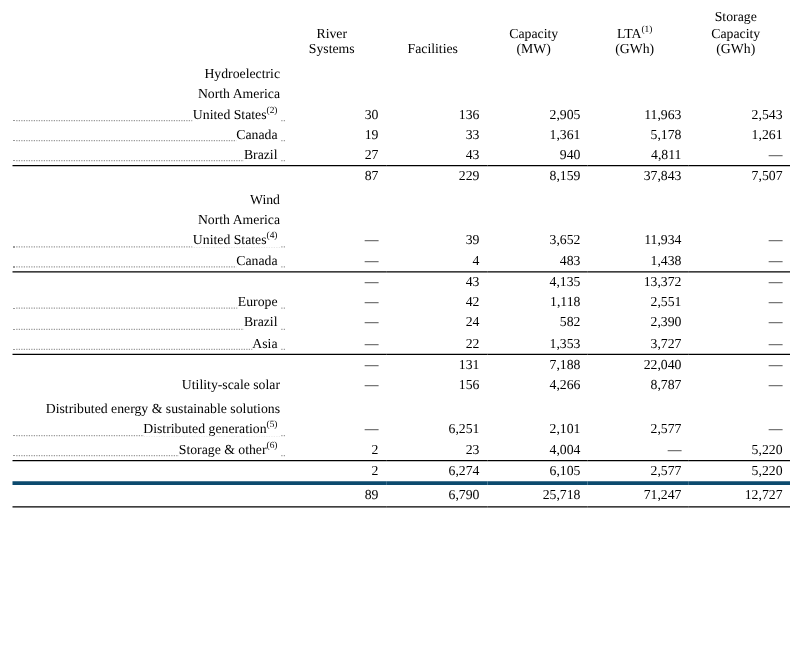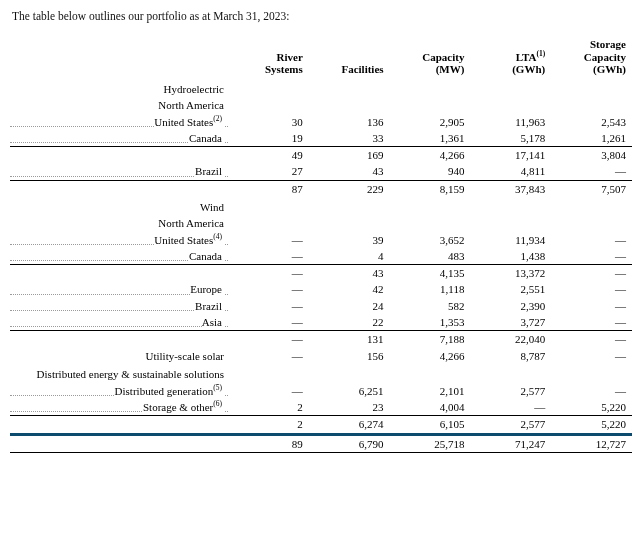--- a/index.html
+++ b/index.html
@@ -29,22 +29,21 @@
   table.portfolio {
     width: 622px;
     border-collapse: collapse;
     table-layout: fixed;
     font-size: 11px;
   }
   table.portfolio col.c-label { width: 218px; }
   table.portfolio col.c-num   { width: 80.8px; }
   th.head {
     vertical-align: bottom;
-    text-align: right;
-    font-weight: bold;
+    font-weight: normal;
     padding: 0 6px 3px 0;
     line-height: 1.15;
     white-space: nowrap;
   }
   th.head .l2 { display: block; }
   th.blank { border: none; }
   td {
     padding: 1px 6px 1px 0;
     vertical-align: bottom;
     line-height: 1.3;
@@ -83,21 +82,20 @@
   tr.grand td.num, tr.grand td.lbl { border-top: 3px solid #0c4a6e; }
   tr.grand-bottom td { border-top: 1px solid #000; height: 3px; padding: 0; }
   .sec-head td { padding-top: 3px; }
   .wrap2 { white-space: normal; line-height: 1.25; font-family: Liberation Serif, serif; }
 </style>
 </head>
 <body>
 
 <div class="page">
 
-  <p class="intro">The table below outlines our portfolio as at March 31, 2023:</p>
 
   <table class="portfolio">
     <colgroup>
       <col class="c-label">
       <col class="c-num">
         <col class="c-num">
         <col class="c-num">
         <col class="c-num">
         <col class="c-num">
     </colgroup>
@@ -152,28 +150,20 @@
           <td class="num">2,543</td>
         </tr>
         <tr>
           <td class="lbl ind2 leader"><span class="txt">Canada</span></td>
           <td class="num">19</td>
           <td class="num">33</td>
           <td class="num">1,361</td>
           <td class="num">5,178</td>
           <td class="num">1,261</td>
         </tr>
-        <tr class="rule-top subtotal">
-          <td class="lbl ind0"></td>
-          <td class="num">49</td>
-          <td class="num">169</td>
-          <td class="num">4,266</td>
-          <td class="num">17,141</td>
-          <td class="num">3,804</td>
-        </tr>
         <tr>
           <td class="lbl ind1 leader"><span class="txt">Brazil</span></td>
           <td class="num">27</td>
           <td class="num">43</td>
           <td class="num">940</td>
           <td class="num">4,811</td>
           <td class="num">—</td>
         </tr>
         <tr class="rule-top subtotal">
           <td class="lbl ind0"></td>

